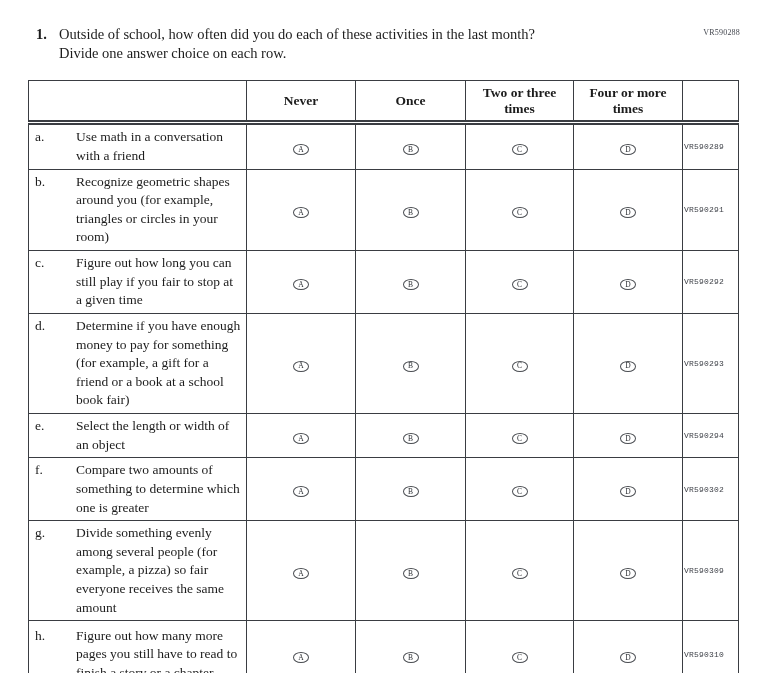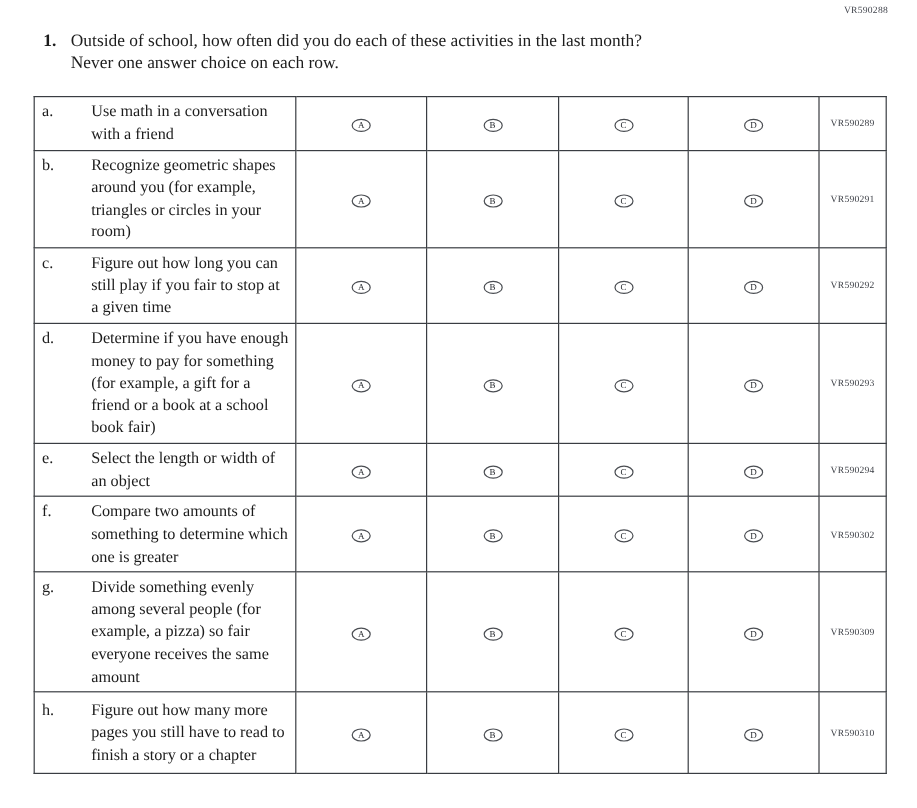--- a/index.html
+++ b/index.html
@@ -6,21 +6,21 @@
   html, body {
     width: 764px; height: 673px;
     background: #ffffff;
     font-family: "Liberation Serif", "DejaVu Serif", serif;
     color: #1c1c1c;
     overflow: hidden;
     position: relative;
   }
   .corner-code {
     position: absolute;
-    top: 4px; right: 24px;
+    top: 28px; right: 24px;
     font-size: 8px;
     color: #44474f;
     letter-spacing: 0.2px;
   }
   .question {
     display: flex;
     margin: 25px 0 0 36px;
     width: 660px;
     font-size: 14.5px;
     line-height: 1.32;
@@ -68,48 +68,56 @@
     width: 16px; height: 11px;
     border: 1px solid #4a4d52;
     border-radius: 50%;
     font-size: 7.5px;
     line-height: 1;
     color: #2a2d32;
     cursor: pointer;
   }
   td.code-cell {
     font-size: 8px;
-    text-align: center;
     color: #3c3f46;
     padding: 1px;
     letter-spacing: 0.2px;
+    font-family: Liberation Mono, monospace;
   }
 </style>
 </head>
 <body>
 
 <div class="corner-code">VR590288</div>
 
 <div class="question">
   <span class="q-number">1.</span>
   <span class="q-text"><span class="b">Outside of school</span><span>, how often did you do each of these activities in the last month?</span><br>
-    <span>Never </span><span class="b">one</span><span> answer choice on each row.</span>
+    <span>Divide </span><span class="b">one</span><span> answer choice on each row.</span>
   </span>
 </div>
 
 <table class="survey">
   <colgroup>
     <col style="width:218px">
       <col style="width:109px">
       <col style="width:110px">
       <col style="width:108px">
       <col style="width:109px">
       <col style="width:56px">
   </colgroup>
   <tbody>
+      <tr class="header-row">
+    <th></th>
+    <th>Never</th>
+    <th>Once</th>
+    <th>Two or three times</th>
+    <th>Four or more times</th>
+    <th></th>
+  </tr>
 
   <tr style="height:37px">
     <td class="activity-cell">
       <span class="activity-inner">
             <span class="row-letter">a.</span>
             <span class="row-text">Use math in a conversation with a friend</span>
           </span>
     </td>
     <td class="option-cell"><span class="bubble">A</span></td>
     <td class="option-cell"><span class="bubble">B</span></td>

